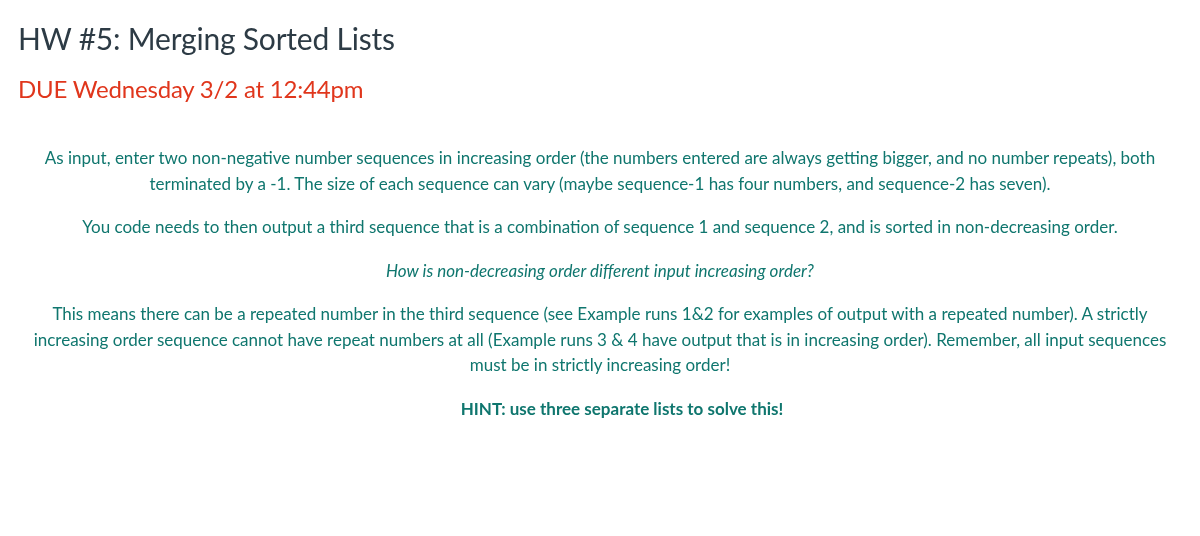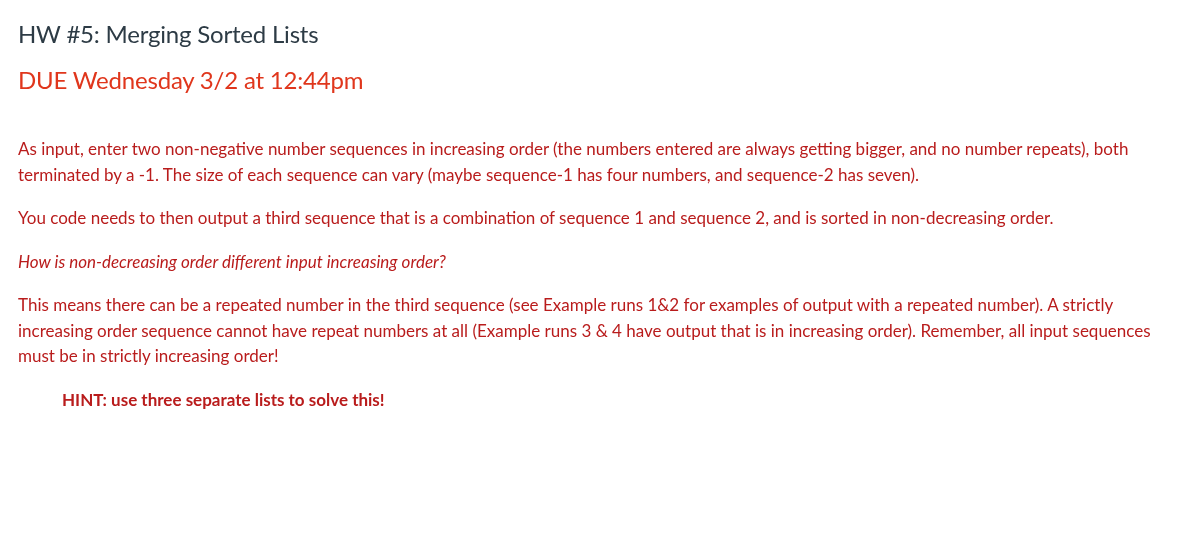--- a/index.html
+++ b/index.html
@@ -10,36 +10,37 @@
     body {
       font-family: 'Lato', 'Helvetica Neue', Helvetica, Arial, sans-serif;
       color: #2D3B45;
       background: #ffffff;
       padding: 16px 18px;
       width: 1200px;
       font-size: 17px;
       line-height: 1.5;
     }
     h1 {
-      font-size: 24px;
+      font-size: 30px;
       font-weight: 400;
       color: #2D3B45;
       margin-bottom: 10px;
       letter-spacing: -0.2px;
     }
     .due-line {
       color: #E0361C;
       font-size: 24px;
       font-weight: 400;
       margin-bottom: 38px;
       letter-spacing: -0.2px;
     }
     p {
       margin-bottom: 18px;
-      color: #b91c1c;
+      color: #0f766e;
+      text-align: center;
     }
     .italic {
       font-style: italic;
     }
     .bold {
       font-weight: 700;
       margin-left: 44px;
     }
   </style>
 </head>

